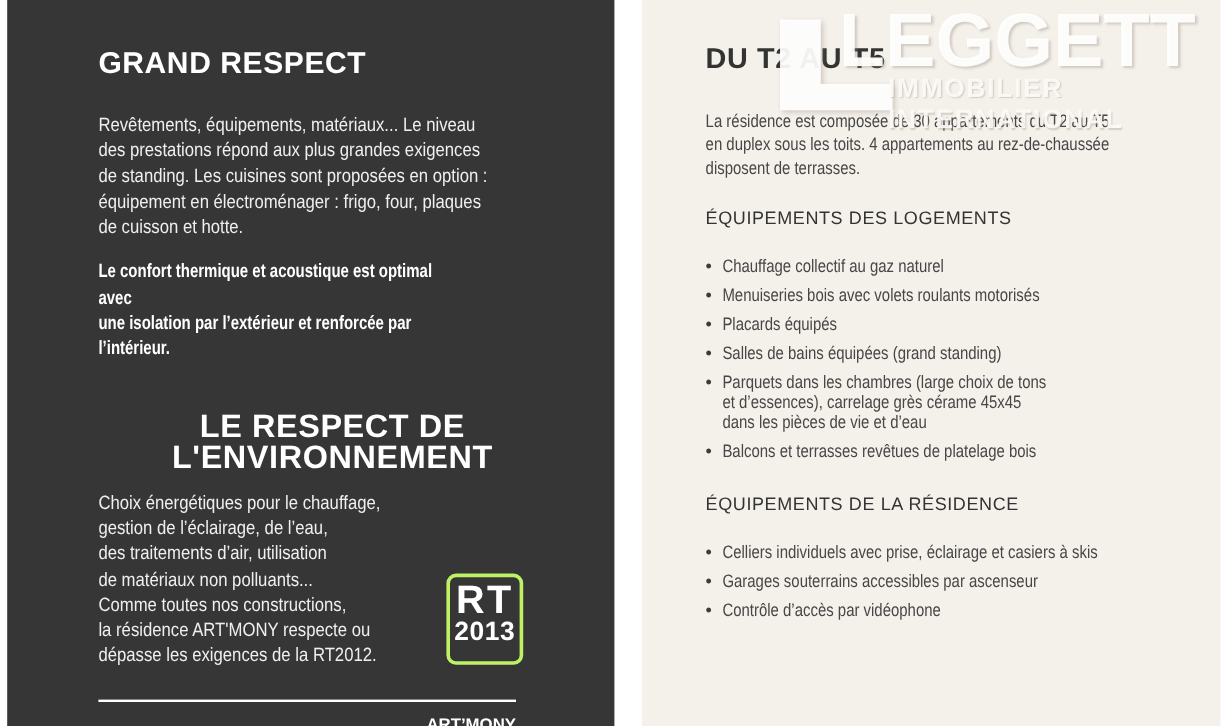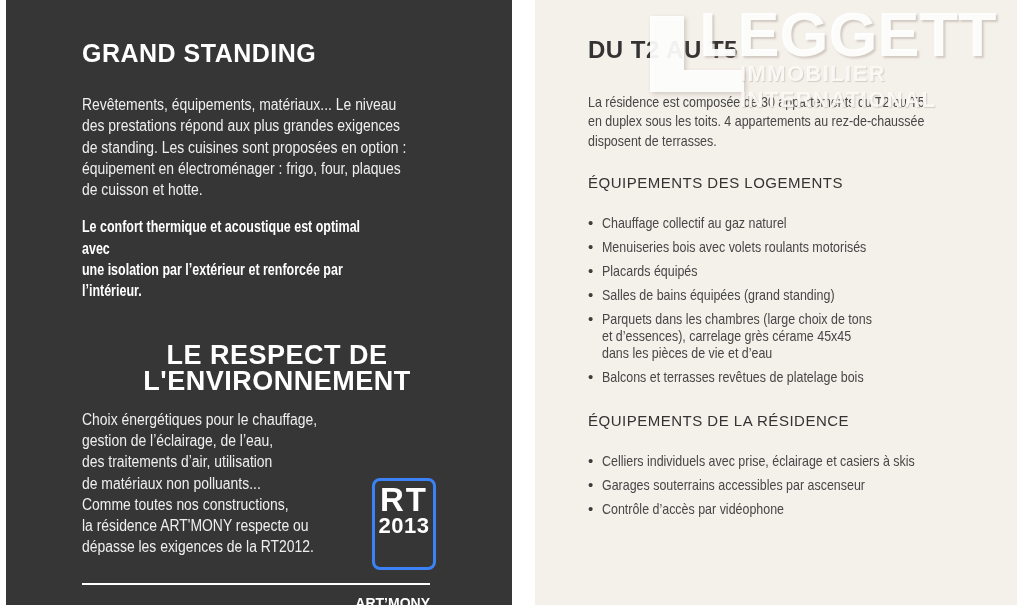--- a/index.html
+++ b/index.html
@@ -12,22 +12,22 @@
   .h-left{color:#ffffff;font-weight:bold;letter-spacing:.5px;margin:0;}
   .h1-left{margin-top:40px;font-size:25px;line-height:26px;}
   .h2-left{margin-top:40px;font-size:27px;line-height:26px;white-space:pre-line;text-align:center;}
   .body-dark{margin:0;font-size:16px;line-height:21.3px;color:#efefef;white-space:pre-line;}
   .p1{margin-top:28px;}
   .p2{margin-top:16px;font-weight:bold;color:#ffffff;}
   .p3{margin-top:15px;}
   .cx87{transform:scaleX(.87);transform-origin:0 0;}
   .cx78{transform:scaleX(.78);transform-origin:0 0;}
 
-  .rt-badge{position:absolute;left:366px;top:438px;width:64px;height:92px;box-sizing:border-box;
-            border:3px solid #3b82f6;border-radius:8px;text-align:center;color:#ffffff;padding-top:3px;}
+  .rt-badge{position:absolute;left:366px;top:438px;width:64px;height:76px;box-sizing:border-box;
+            border:3px solid #bef264;border-radius:8px;text-align:center;color:#ffffff;padding-top:3px;}
   .rt-top{font-size:33px;font-weight:bold;line-height:31px;letter-spacing:2px;}
   .rt-bottom{font-size:22px;font-weight:bold;line-height:22px;letter-spacing:0.5px;}
 
   .footer-line{position:absolute;left:76px;top:543px;width:348px;height:2px;background:#ffffff;}
   .footer-right{position:absolute;left:76px;top:556px;width:348px;text-align:right;color:#ffffff;
                 font-size:14px;line-height:15.5px;font-weight:bold;white-space:pre-line;}
 
   
   .panel-light{position:absolute;left:535px;top:0;width:482px;height:605px;background:#f4f0ea;color:#484848;}
   .panel-light .content{position:relative;padding:0 20px 0 53px;height:100%;box-sizing:border-box;}
@@ -51,21 +51,21 @@
   .wm-sub{position:absolute;left:740px;top:61px;font-size:22px;font-weight:bold;letter-spacing:1.4px;
           color:rgba(253,251,248,.9);text-shadow:1px 1px 1px rgba(155,143,128,.35);}
 </style>
 </head>
 <body>
 
 <div class="page">
 
   <div class="panel-dark">
     <div class="content">
-      <h1 class="h-left h1-left">GRAND STANDING</h1>
+      <h1 class="h-left h1-left">GRAND RESPECT</h1>
 
       <p class="body-dark p1 cx87">Revêtements, équipements, matériaux... Le niveau
 des prestations répond aux plus grandes exigences
 de standing. Les cuisines sont proposées en option :
 équipement en électroménager : frigo, four, plaques
 de cuisson et hotte.</p>
 
       <p class="body-dark p2 cx78">Le confort thermique et acoustique est optimal avec
 une isolation par l’extérieur et renforcée par l’intérieur.</p>
 

